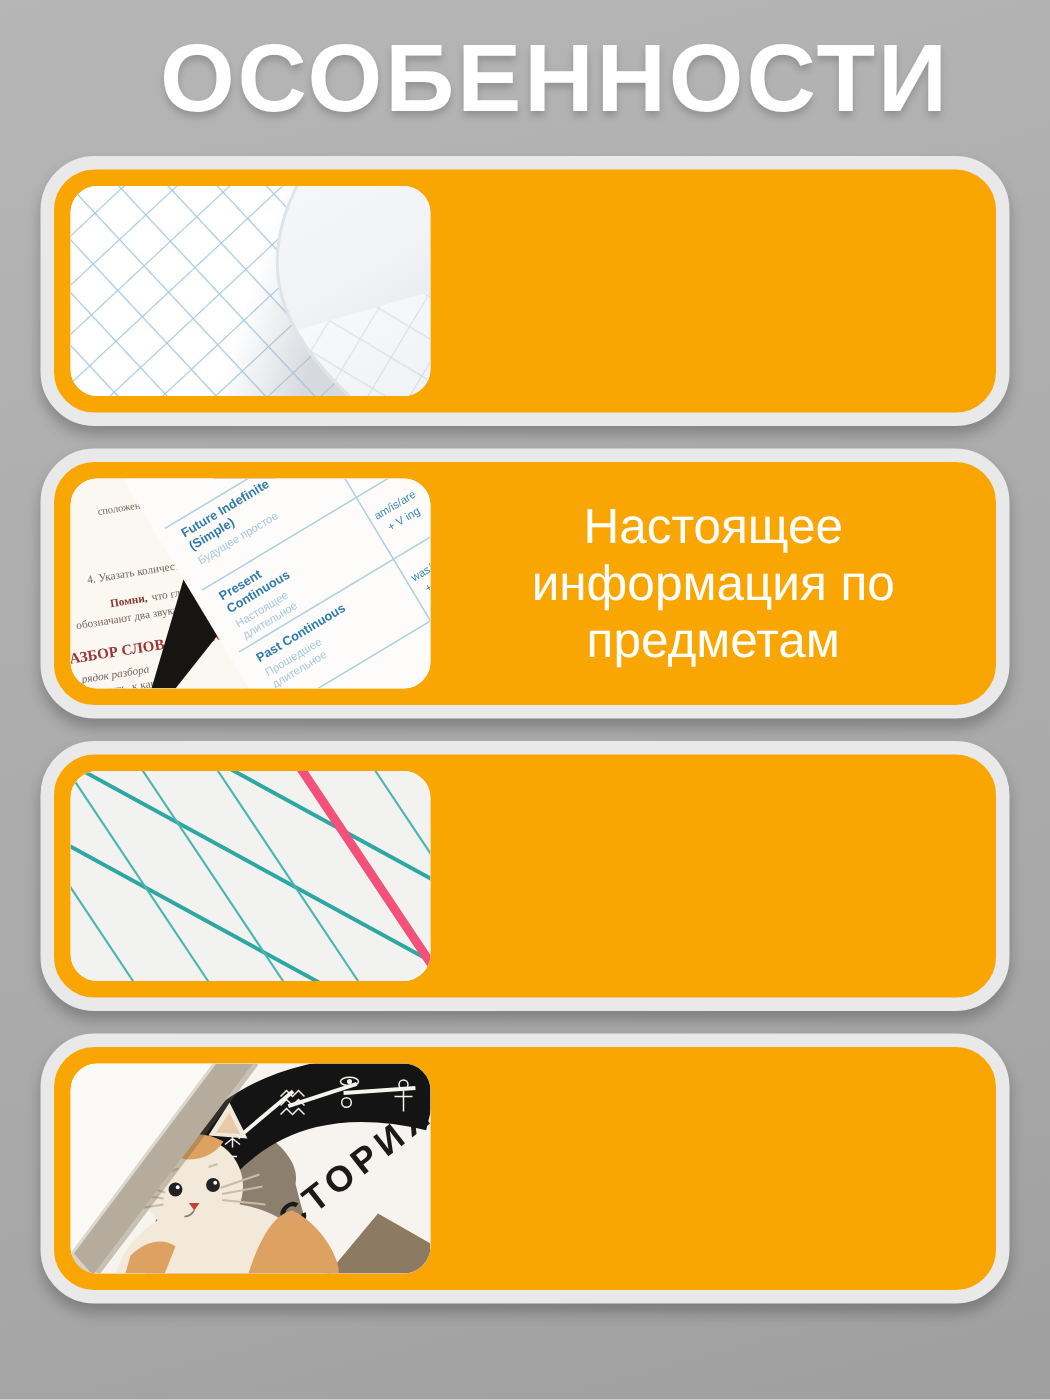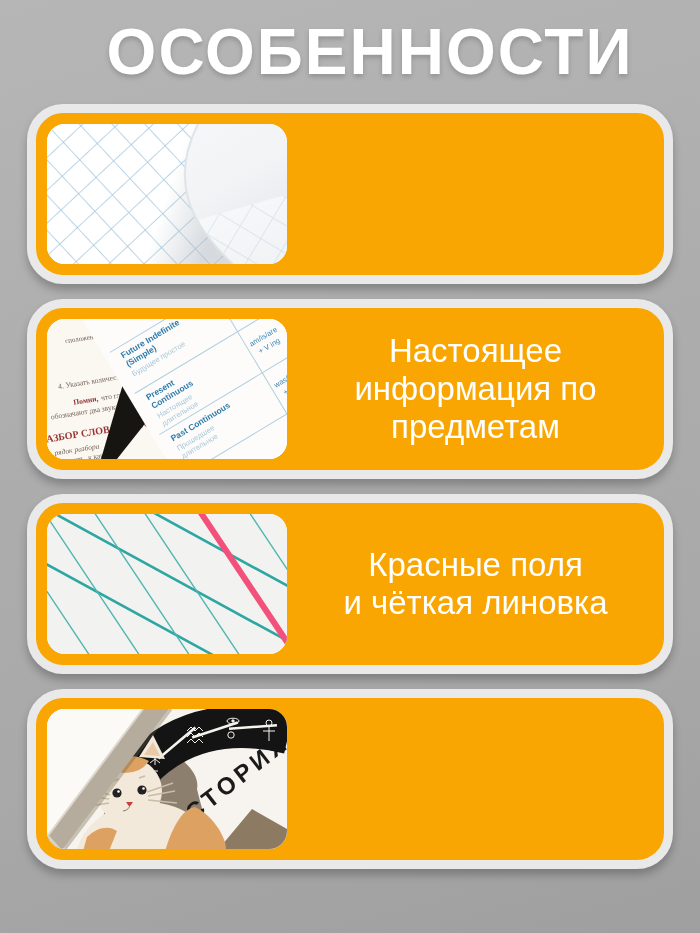--- a/index.html
+++ b/index.html
@@ -147,22 +147,20 @@
       <g stroke="#4FB5B0" stroke-width="1.4">
         <line x1="-65" y1="-20" x2="55" y2="160"></line>
         <line x1="-15" y1="-20" x2="105" y2="160"></line>
         <line x1="35" y1="-20" x2="155" y2="160"></line>
         <line x1="85" y1="-20" x2="205" y2="160"></line>
         <line x1="190" y1="-20" x2="310" y2="160"></line>
       </g>
       <line x1="148" y1="-10" x2="252" y2="146" stroke="#F2517B" stroke-width="6" stroke-linecap="round"></line>
     </svg>
   </div>
-  <div class="label">Красные поля
-и чёткая линовка</div>
 </div>
 
 <div class="card">
   <div class="photo">
     <svg viewBox="0 0 240 140" preserveAspectRatio="none">
       <rect width="240" height="140" fill="#F7F4EF"></rect>
       <path d="M50,142 C58,90 74,36 88,24 L134,50 C146,60 152,70 150,80 C158,114 166,130 174,142 Z" fill="#8C7F6E"></path>
       <polygon points="170,142 205,100 240,120 240,142" fill="#8C7B62"></polygon>
       <text transform="rotate(-38 150 100)" x="118" y="108" font-size="24" font-weight="bold" letter-spacing="4" fill="#1A1A1A">ИСТОРИЯ</text>
       <path d="M94,60 Q150,2 242,24" stroke="#141414" stroke-width="42" fill="none"></path>

